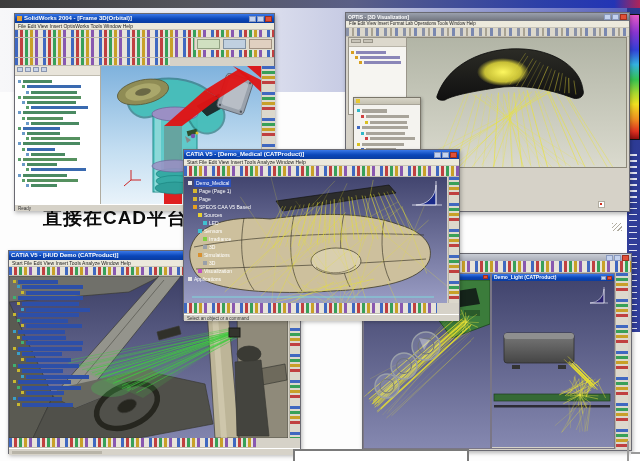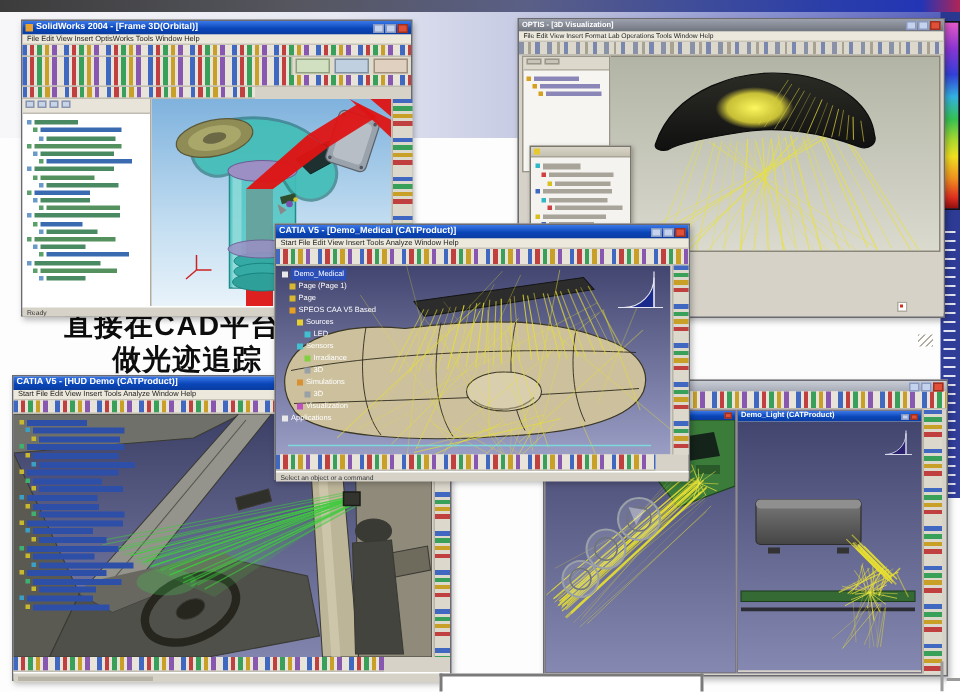--- a/index.html
+++ b/index.html
@@ -78,21 +78,20 @@
 
 <div class="abs" id="top-gradient-bar"></div>
 <div class="abs" id="bg-band"></div>
 <div class="abs" id="color-scale-strip">
   <div class="abs" id="colorbar"></div>
   <div class="abs" id="colorbar-ticks"></div>
 </div>
 
 <div class="abs" id="caption">
   <div>直接在CAD平台上</div>
-  <div>做光迹追踪</div>
 </div>
 
 <div class="win" id="win-a" style="left:14px;top:13px;width:259px;height:196px;z-index:10;">
   <div class="tbar tb-blue">
     <span style="width:5px;height:5px;background:#e8a030;margin-right:2px;flex:none;"></span>
     <span class="tb-title">SolidWorks 2004 - [Frame 3D(Orbital)]</span>
     <span class="winbtns">
       <span class="winbtn"></span>
       <span class="winbtn"></span>
       <span class="winbtn close"></span>

